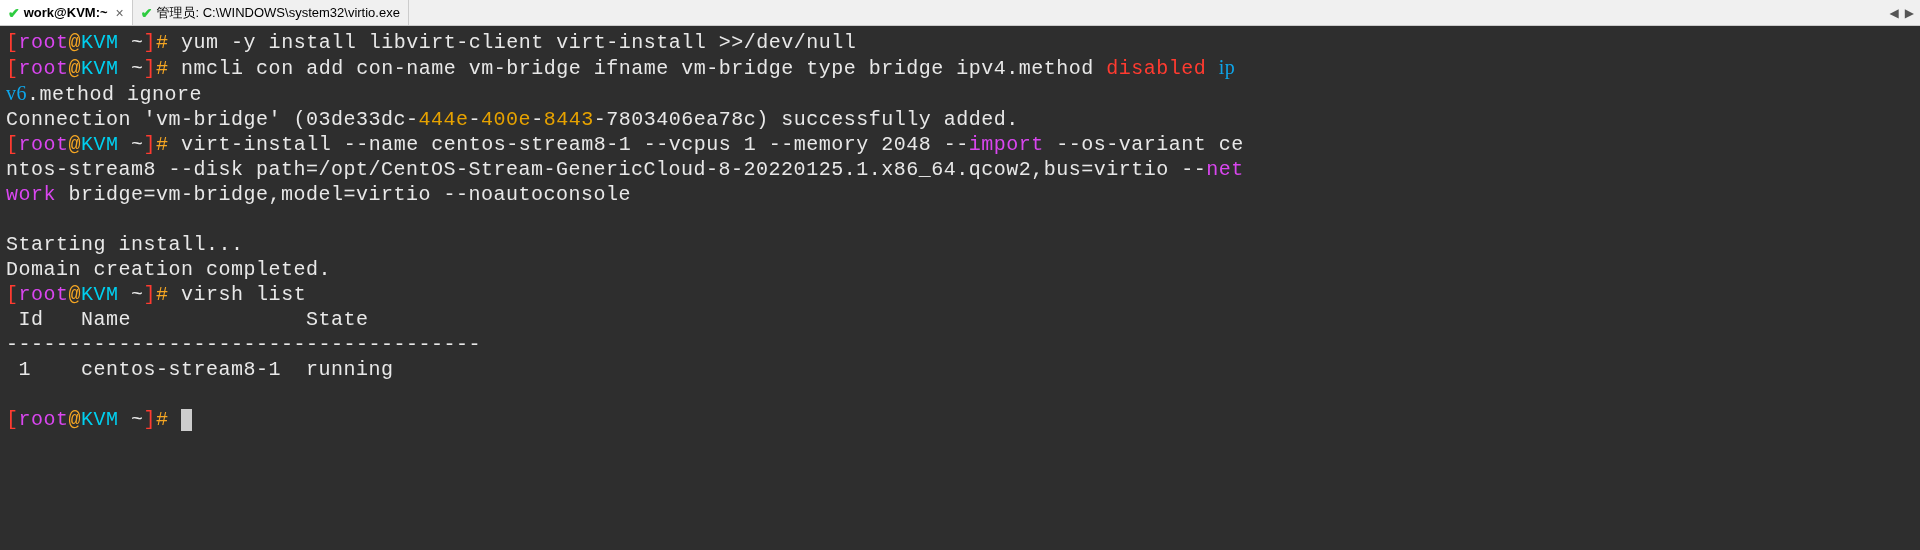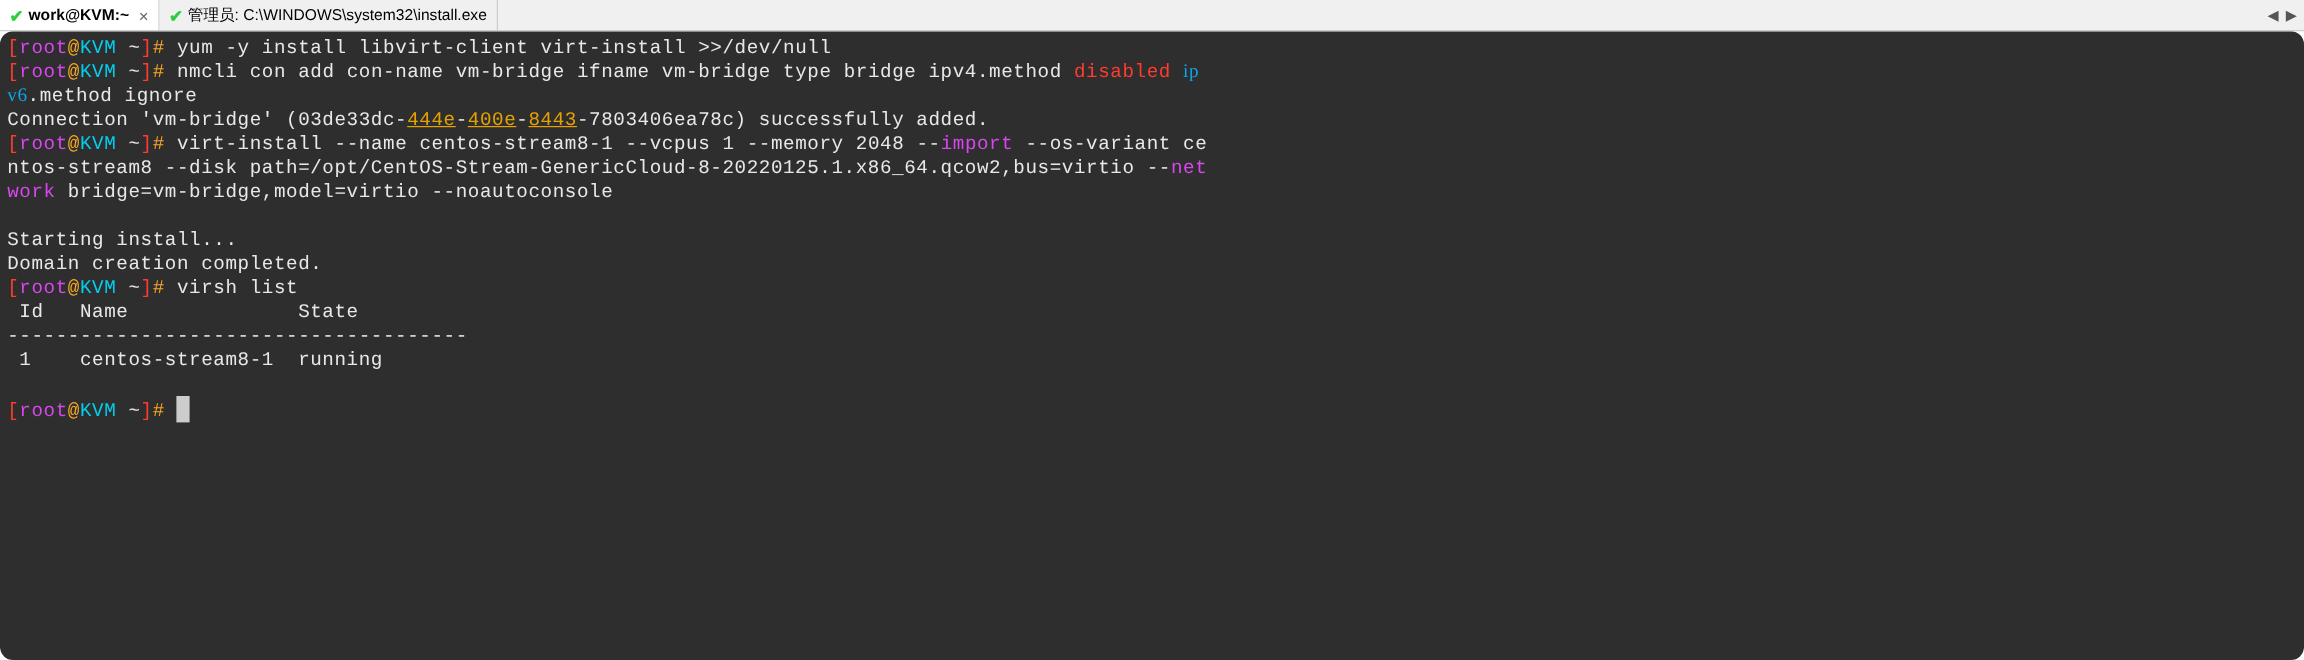--- a/index.html
+++ b/index.html
@@ -53,52 +53,51 @@
       font-size: 12px;
     }
     .arrow-buttons span { cursor: pointer; }
     .terminal {
       background: #2e2e2e;
       color: #ccc;
       padding: 4px 6px;
       height: calc(550px - 26px);
       line-height: 1.25;
       white-space: pre;
-      font-size: 16px;
+      font-size: 20px;
       letter-spacing: 0.5px;
-      border-radius: 11px;
     }
     .red { color: #ff3b30; }
     .magenta { color: #d946ef; }
     .yellow { color: #f5a623; }
     .cyan { color: #00cfef; }
     .white { color: #e8e8e8; }
     .blue { color: #0ea5e9; font-family: Liberation Serif, serif; }
-    .gold { color: #e6a200; text-decoration: underline; }
+    .gold { color: #e6a200; }
     .cursor {
       display: inline-block;
       width: 11px;
       height: 22px;
       background: #ccc;
       vertical-align: text-bottom;
     }
     .line { display: block; }
   </style>
 </head>
 <body>
 
 <div class="tab-bar">
   <div class="tab">
     <span class="check-icon">✔</span>
     <span class="tab-label">work@KVM:~</span>
     <span class="tab-close">×</span>
   </div>
   <div class="tab inactive">
     <span class="check-icon">✔</span>
-    <span class="tab-label">管理员: C:\WINDOWS\system32\install.exe</span>
+    <span class="tab-label">管理员: C:\WINDOWS\system32\virtio.exe</span>
   </div>
   <div class="arrow-buttons">
     <span>◀</span>
     <span>▶</span>
   </div>
 </div>
 
 <div class="terminal"><span class="line"><span class="red">[</span><span class="magenta">root</span><span class="yellow">@</span><span class="cyan">KVM</span><span class="white"> ~</span><span class="red">]</span><span class="yellow"># </span><span class="white">yum -y install libvirt-client virt-install &gt;&gt;/dev/null</span></span><span class="line"><span class="red">[</span><span class="magenta">root</span><span class="yellow">@</span><span class="cyan">KVM</span><span class="white"> ~</span><span class="red">]</span><span class="yellow"># </span><span class="white">nmcli con add con-name vm-bridge ifname vm-bridge type bridge ipv4.method </span><span class="red">disabled</span><span> </span><span class="blue">ip</span></span><span class="line"><span class="blue">v6</span><span class="white">.method ignore</span></span><span class="line"><span class="white">Connection 'vm-bridge' (03de33dc-</span><span class="gold">444e</span><span class="white">-</span><span class="gold">400e</span><span class="white">-</span><span class="gold">8443</span><span class="white">-7803406ea78c) successfully added.</span></span><span class="line"><span class="red">[</span><span class="magenta">root</span><span class="yellow">@</span><span class="cyan">KVM</span><span class="white"> ~</span><span class="red">]</span><span class="yellow"># </span><span class="white">virt-install --name centos-stream8-1 --vcpus 1 --memory 2048 --</span><span class="magenta">import</span><span class="white"> --os-variant ce</span></span><span class="line"><span class="white">ntos-stream8 --disk path=/opt/CentOS-Stream-GenericCloud-8-20220125.1.x86_64.qcow2,bus=virtio --</span><span class="magenta">net</span></span><span class="line"><span class="magenta">work</span><span class="white"> bridge=vm-bridge,model=virtio --noautoconsole</span></span><span class="line"> </span><span class="line white">Starting install...</span><span class="line white">Domain creation completed.</span><span class="line"><span class="red">[</span><span class="magenta">root</span><span class="yellow">@</span><span class="cyan">KVM</span><span class="white"> ~</span><span class="red">]</span><span class="yellow"># </span><span class="white">virsh list</span></span><span class="line white"> Id   Name              State</span><span class="line white">--------------------------------------</span><span class="line white"> 1    centos-stream8-1  running</span><span class="line"> </span><span class="line"><span class="red">[</span><span class="magenta">root</span><span class="yellow">@</span><span class="cyan">KVM</span><span class="white"> ~</span><span class="red">]</span><span class="yellow"># </span><span class="cursor"></span></span></div>
 
 </body></html>

